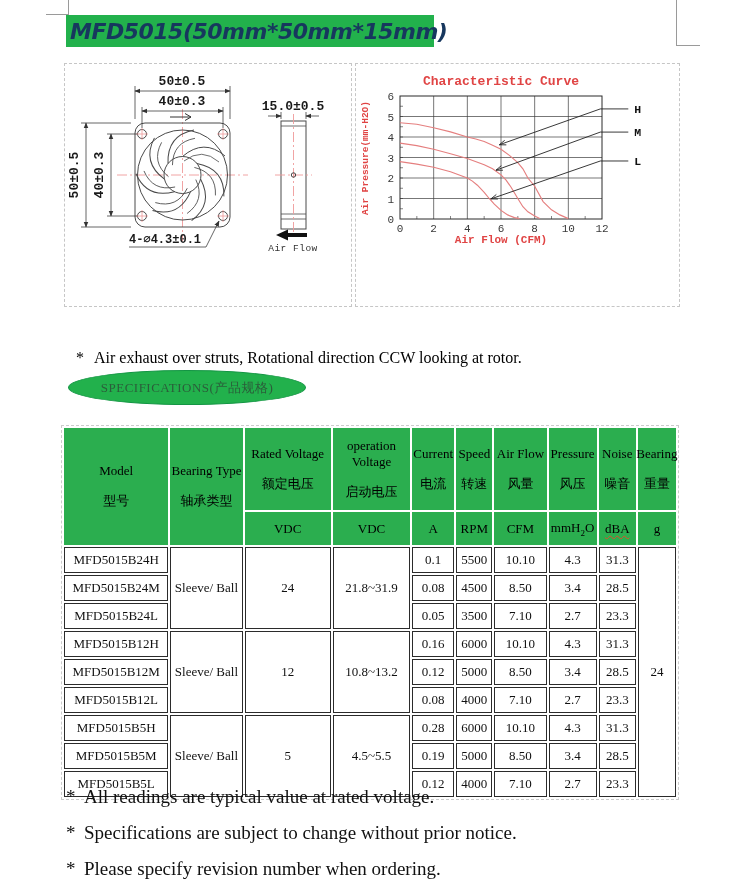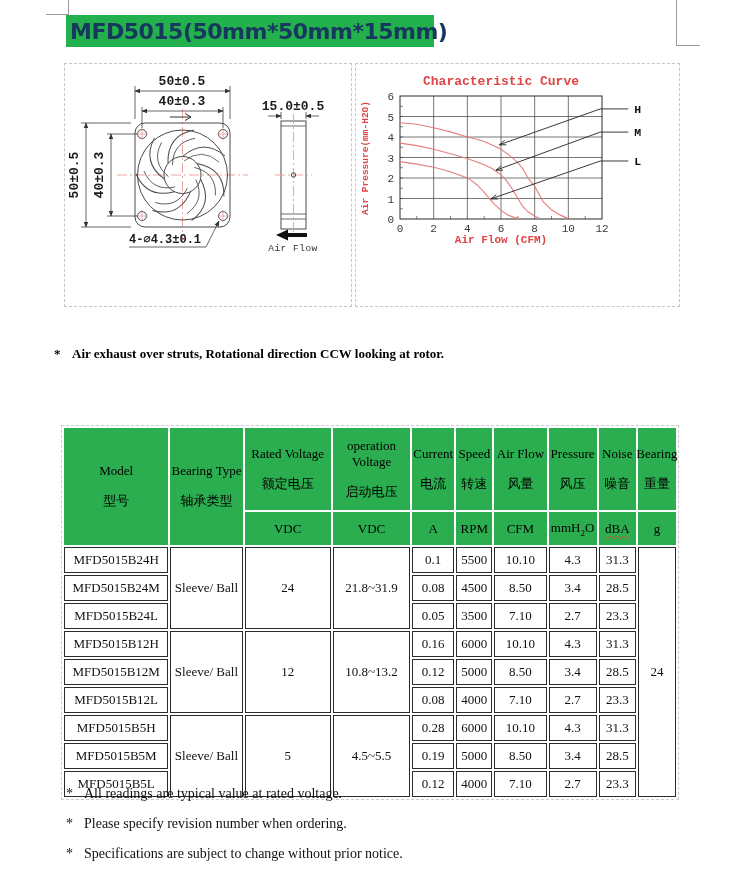--- a/index.html
+++ b/index.html
@@ -2,34 +2,34 @@
 <html><head>
 <meta charset="utf-8">
 <style>
   html,body{margin:0;padding:0;background:#ffffff;}
   .page{position:relative;width:740px;height:886px;background:#fff;overflow:hidden;
         font-family:"Liberation Serif",serif;color:#111;}
   .crop{position:absolute;background:#9a9a9a;}
   
   .title-bar{position:absolute;left:66px;top:15px;width:368px;height:32px;background:#22B14C;}
   .title-bar h1{margin:0;padding:2px 0 0 4px;font-family:"DejaVu Sans",sans-serif;
-        font-size:22px;font-weight:bold;color:#17375E;line-height:30px;letter-spacing:-0.5px;}
+        font-size:22px;font-weight:bold;color:#17375E;line-height:30px;letter-spacing:-0.5px;font-style:italic;}
   
   .fig{position:absolute;border:1px dashed #c6c6c6;background:#fff;}
   .fig-left{left:64px;top:63px;width:286px;height:242px;}
   .fig-right{left:355px;top:63px;width:323px;height:242px;}
   .fig svg{display:block;}
   .draw text{font-family:"Liberation Mono",monospace;font-weight:bold;fill:#1a1a1a;}
   #curve-svg text{font-family:"Liberation Mono",monospace;}
   
-  .note{position:absolute;left:54px;font-size:13px;color:#000;font-weight:bold;}
+  .note{position:absolute;left:76px;font-size:16px;color:#000;}
   .note .star{display:inline-block;width:18px;}
   .note-exhaust{top:333px;}
   .footnotes{position:absolute;left:66px;top:786px;}
-  .footnotes .note-line{margin:0 0 14px 0;font-size:14px;}
+  .footnotes .note-line{margin:0 0 14px 0;font-size:19px;}
   .footnotes .star{display:inline-block;width:18px;}
   
   .spec-badge{position:absolute;left:68px;top:370px;width:236px;height:33px;background:#22B14C;
         border:1px solid #149544;border-radius:50%;display:flex;align-items:center;justify-content:center;}
   .spec-badge span{font-size:13px;color:#2B5E3A;letter-spacing:0.5px;}
   
   table.spec{position:absolute;left:62px;top:426px;width:616px;border-collapse:separate;
         border-spacing:2px;table-layout:fixed;outline:1px dashed #cccccc;font-size:13px;}
   table.spec th{background:#2BAE4F;font-weight:normal;color:#000;padding:0;}
   table.spec thead tr.r1 th{height:82px;}
@@ -233,20 +233,23 @@
         <line x1="134.9" y1="134.91" x2="140.32689690816147" y2="130.4885986442998" stroke="#222" stroke-width="0.9"></line>
         <text x="278.30000000000007" y="100.985" fill="#111" font-size="11.5" text-anchor="start" font-weight="bold">L</text>
         <text x="145" y="21" fill="#E04444" font-size="13" text-anchor="middle" font-weight="bold">Characteristic Curve</text>
         <text x="145" y="179" fill="#E04444" font-size="11" text-anchor="middle" font-weight="bold">Air Flow (CFM)</text>
         <text x="12" y="94" fill="#E04444" font-size="9.5" text-anchor="middle" font-weight="bold" transform="rotate(-90 12 94)">Air Pressure(mm-H2O)</text>
       </svg>
   </div>
 
   <p class="note note-exhaust"><span class="star">*</span><span>Air exhaust over struts, Rotational direction CCW looking at rotor.</span></p>
 
+  <div class="spec-badge">
+    <span>SPECIFICATIONS(产品规格)</span>
+  </div>
 
   <table class="spec">
     <colgroup>
       <col style="width:104px">
         <col style="width:72px">
         <col style="width:86px">
         <col style="width:77px">
       <col style="width:42px">
         <col style="width:36px">
         <col style="width:52px">
@@ -409,17 +412,17 @@
           <td>4000</td>
           <td>7.10</td>
           <td>2.7</td>
           <td>23.3</td>
         </tr>
       </tbody>
   </table>
 
   <div class="footnotes">
     <p class="note-line"><span class="star">*</span><span>All readings are typical value at rated voltage.</span></p>
+    <p class="note-line"><span class="star">*</span><span>Specifications are subject to change without prior notice.</span></p>
     <p class="note-line"><span class="star">*</span><span>Please specify revision number when ordering.</span></p>
-    <p class="note-line"><span class="star">*</span><span>Specifications are subject to change without prior notice.</span></p>
   </div>
 
 </div>
 
 </body></html>

